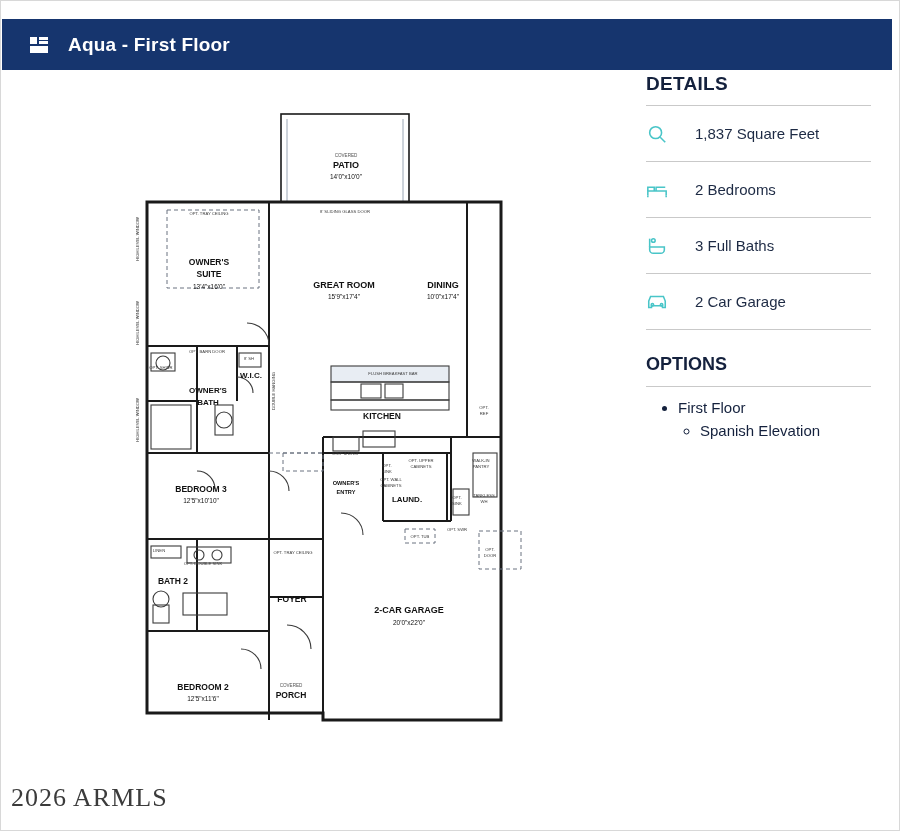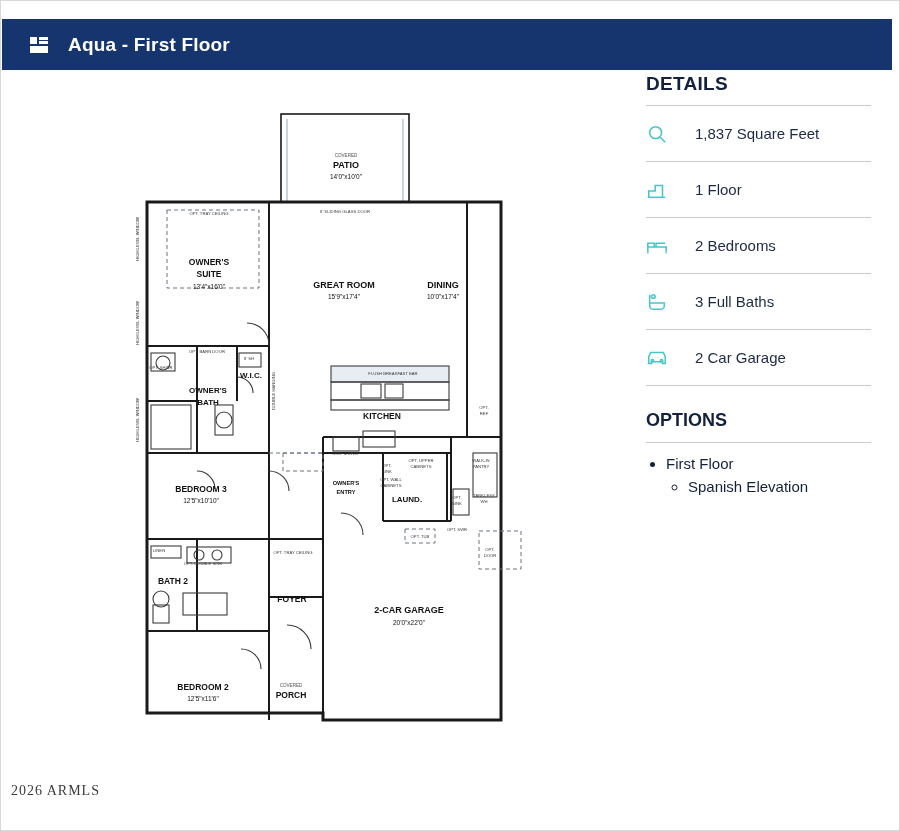--- a/index.html
+++ b/index.html
@@ -42,30 +42,30 @@
   .det-row{
     display:flex;align-items:center;gap:27px;
     border-bottom:1px solid #c9c9c9;
     height:55px;font-size:15px;color:#1d2a44;
   }
   .det-row .ic{width:22px;height:22px;flex:0 0 auto;}
   .choice-h{
     font-size:18px;font-weight:bold;line-height:1.35;margin:22px 0 10px 0;
   }
   .choice-sep{border-top:1px solid #c9c9c9;margin-bottom:12px;}
-  ul.opts{margin:0;padding-left:20px;font-size:15px;}
+  ul.opts{margin:12px;padding-left:20px;font-size:15px;}
   ul.opts li{margin-bottom:8px;}
   ul.opts ul{margin:6px 0 0 0;padding-left:22px;list-style:circle;}
 
   
   .plan{position:absolute;left:60px;top:88px;width:560px;height:660px;}
   .plan svg{display:block;}
   .wm{
     position:absolute;left:10px;top:782px;font-family:"Liberation Serif",serif;
-    font-size:14px;color:#2b2b2b;letter-spacing:1px;opacity:.92;
+    font-size:26px;color:#2b2b2b;letter-spacing:1px;opacity:.92;
   }
 </style>
 </head>
 <body>
 
 <div class="page">
 
   <div class="titlebar">
     <span class="plan-icon">
       <i></i>
@@ -244,29 +244,20 @@
       <div class="det-row">
         <span class="ic">
           <svg width="22" height="22" viewBox="0 0 24 24" fill="none" stroke="#49c5c8" stroke-width="1.7">
             <circle cx="10.5" cy="10.5" r="6.5"></circle>
               <line x1="15.5" y1="15.5" x2="21" y2="21"></line>
           </svg>
         </span>
         <span>1,837 Square Feet</span>
       </div>
 
-      <div class="det-row">
-        <span class="ic">
-          <svg width="22" height="22" viewBox="0 0 24 24" fill="none" stroke="#49c5c8" stroke-width="1.7">
-            <polyline points="3,20 3,13 10,13 10,7 18,7 18,20"></polyline>
-              <line x1="2" y1="20" x2="21" y2="20"></line>
-          </svg>
-        </span>
-        <span>1 Floor</span>
-      </div>
 
       <div class="det-row">
         <span class="ic">
           <svg width="22" height="22" viewBox="0 0 24 24" fill="none" stroke="#49c5c8" stroke-width="1.7">
             <path d="M2 18v-5h20v5"></path>
               <path d="M2 13V9h7v4"></path>
               <path d="M11 13V9h10"></path>
               <line x1="2" y1="18" x2="2" y2="20"></line>
               <line x1="22" y1="18" x2="22" y2="20"></line>
           </svg>

